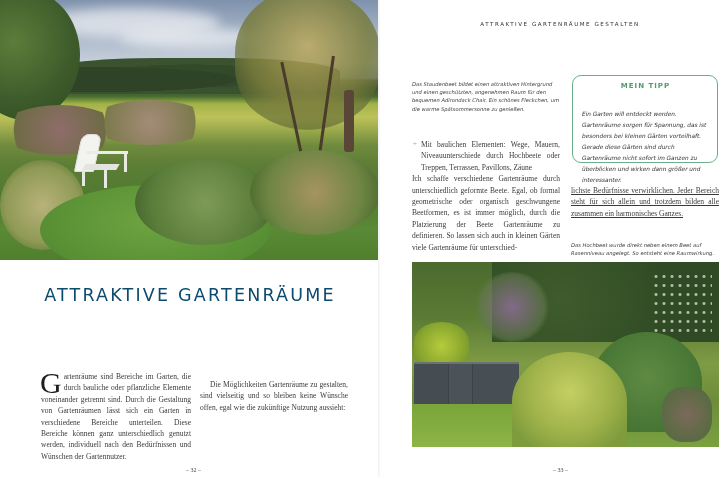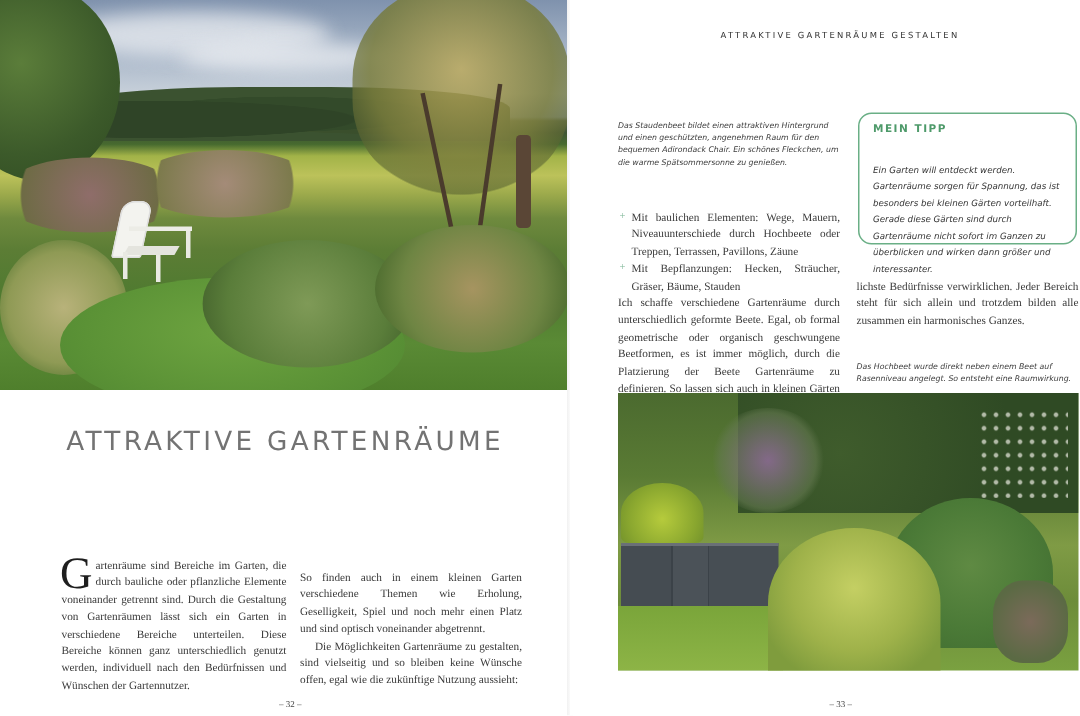--- a/index.html
+++ b/index.html
@@ -33,21 +33,21 @@
     border-radius: 8px 8px 2px 2px; transform: skewX(-12deg); box-shadow: inset 0 0 0 1px #ddd; }
   .pl-chair .arm { position: absolute; left: 12px; top: 17px; width: 42px; height: 3px; background: #ecece6; }
   .pl-chair .seat { position: absolute; left: 10px; top: 30px; width: 34px; height: 6px; background: #e4e4de; transform: skewX(-30deg); }
   .pl-chair .leg { position: absolute; width: 3px; height: 18px; background: #e9e9e3; }
   .pl-path { position: absolute; left: 40px; top: 185px; width: 230px; height: 90px; border-radius: 50%;
     background: radial-gradient(ellipse at 50% 40%, #6ea440, #5b9236 60%, #4e8430); }
 
   
   .main-title { position: absolute; left: 20px; top: 284px; width: 340px; text-align: center;
     font-family: "DejaVu Sans", sans-serif; font-size: 17.5px; letter-spacing: 2.2px; line-height: 22px;
-    color: #737373; font-weight: normal; }
+    color: #0c4a6e; font-weight: normal; }
   .subtitle { position: absolute; left: 40px; top: 328px; width: 300px; text-align: center;
     font-family: "DejaVu Serif", serif; font-style: italic; font-size: 9.6px; line-height: 15px; color: #4e9a6a; }
 
   
   .col { position: absolute; font-family: "Liberation Serif", serif; font-size: 7.5px; line-height: 11.4px;
     color: #3a3a3a; text-align: justify; hyphens: manual; }
   .col-l1 { left: 41px; top: 371px; width: 150px; }
   .col-l2 { left: 200px; top: 379px; width: 148px; }
   .dropcap { float: left; font-family: "Liberation Serif", serif; font-size: 30px; line-height: 24px;
     margin: 0 2px -2px -1px; color: #1e1e1e; }
@@ -60,26 +60,26 @@
   
   .running-head { position: absolute; left: 460px; top: 21px; width: 200px; text-align: center;
     font-family: "DejaVu Sans", sans-serif; font-size: 5.6px; letter-spacing: 1.5px; color: #333; }
   .caption { position: absolute; font-family: "DejaVu Sans", sans-serif; font-style: italic; font-size: 5.2px;
     line-height: 8.2px; color: #3c3c3c; }
   .caption-top { left: 412px; top: 80px; width: 148px; }
   .caption-bottom { left: 571px; top: 241px; width: 148px; }
 
   .tip-box { position: absolute; left: 572px; top: 75px; width: 146px; height: 88px; border: 1.4px solid #6aaf86;
     border-radius: 9px; padding: 6px 8px 4px 9px; }
-  .tip-title { text-align: left; font-family: "DejaVu Sans", sans-serif; font-weight: bold; font-size: 7px;
+  .tip-title { text-align: center; font-family: "DejaVu Sans", sans-serif; font-weight: bold; font-size: 7px;
     letter-spacing: 1px; color: #4e9a6a; margin-bottom: 19px; }
   .tip-text { font-family: "DejaVu Sans", sans-serif; font-style: italic; font-size: 5.8px; line-height: 11px; color: #333; }
 
   .col-r1 { left: 412px; top: 139px; width: 148px; }
-  .col-r2 { left: 571px; top: 185px; width: 148px; }
+  .col-r2 { left: 571px; top: 185px; width: 148px; text-decoration: underline; }
   .bullets { list-style: none; }
   .bullets li { position: relative; padding-left: 9px; }
   .bullet-mark { position: absolute; left: 1px; top: 0; color: #7bb594; font-size: 7px; }
 
   
   .photo-right { position: absolute; left: 412px; top: 262px; width: 307px; height: 185px; overflow: hidden;
     background: linear-gradient(to bottom, #4b6a2f 0%, #5a7b34 30%, #7f9b45 55%, #6d8c3a 75%, #7aa140 100%); }
   .pr-hedge { position: absolute; left: 80px; top: 0; width: 227px; height: 80px;
     background: radial-gradient(circle at 30% 50%, #3f5c2c, #2f4a24 70%); }
   .pr-hedge-dots { position: absolute; left: 240px; top: 10px; width: 60px; height: 60px;
@@ -132,21 +132,20 @@
   <h1 class="main-title">
     <span>ATTRAKTIVE GARTENRÄUME</span><br>
   </h1>
 
 
   <div class="col col-l1">
     <span class="dropcap">G</span><span>artenräume sind Bereiche im Garten, die durch bauliche oder pflanzliche Elemente voneinander getrennt sind. Durch die Gestaltung von Gartenräumen lässt sich ein Garten in verschiedene Bereiche unterteilen. Diese Bereiche können ganz unterschiedlich genutzt werden, individuell nach den Bedürfnissen und Wünschen der Gartennutzer.</span>
   </div>
 
   <div class="col col-l2">
-    <p>So finden auch in einem kleinen Garten verschiedene Themen wie Erholung, Geselligkeit, Spiel und noch mehr einen Platz und sind optisch voneinander abgetrennt.</p>
     <p class="indent">Die Möglichkeiten Gartenräume zu gestalten, sind vielseitig und so bleiben keine Wünsche offen, egal wie die zukünftige Nutzung aussieht:</p>
   </div>
 
   <div class="pagenum pagenum-l">– 32 –</div>
 </div>
 
 <div class="gutter"></div>
 
 <div class="page page-right"></div>
 
@@ -160,21 +159,20 @@
 </div>
 
 <div class="col col-r1">
   <ul class="bullets">
     <li>
       <span class="bullet-mark">+</span>
       <span>Mit baulichen Elementen: Wege, Mauern, Niveauunterschiede durch Hochbeete oder Treppen, Terrassen, Pavillons, Zäune</span>
     </li>
     <li>
       <span class="bullet-mark">+</span>
-      <span>Mit Bepflanzungen: Hecken, Sträucher, Gräser, Bäume, Stauden</span>
     </li>
   </ul>
   <p>Ich schaffe verschiedene Gartenräume durch unterschiedlich geformte Beete. Egal, ob formal geometrische oder organisch geschwungene Beetformen, es ist immer möglich, durch die Platzierung der Beete Gartenräume zu definieren. So lassen sich auch in kleinen Gärten viele Gartenräume für unterschied-</p>
 </div>
 
 <div class="col col-r2">
   <p>lichste Bedürfnisse verwirklichen. Jeder Bereich steht für sich allein und trotzdem bilden alle zusammen ein harmonisches Ganzes.</p>
 </div>
 
 <p class="caption caption-bottom">Das Hochbeet wurde direkt neben einem Beet auf Rasenniveau angelegt. So entsteht eine Raumwirkung.</p>

